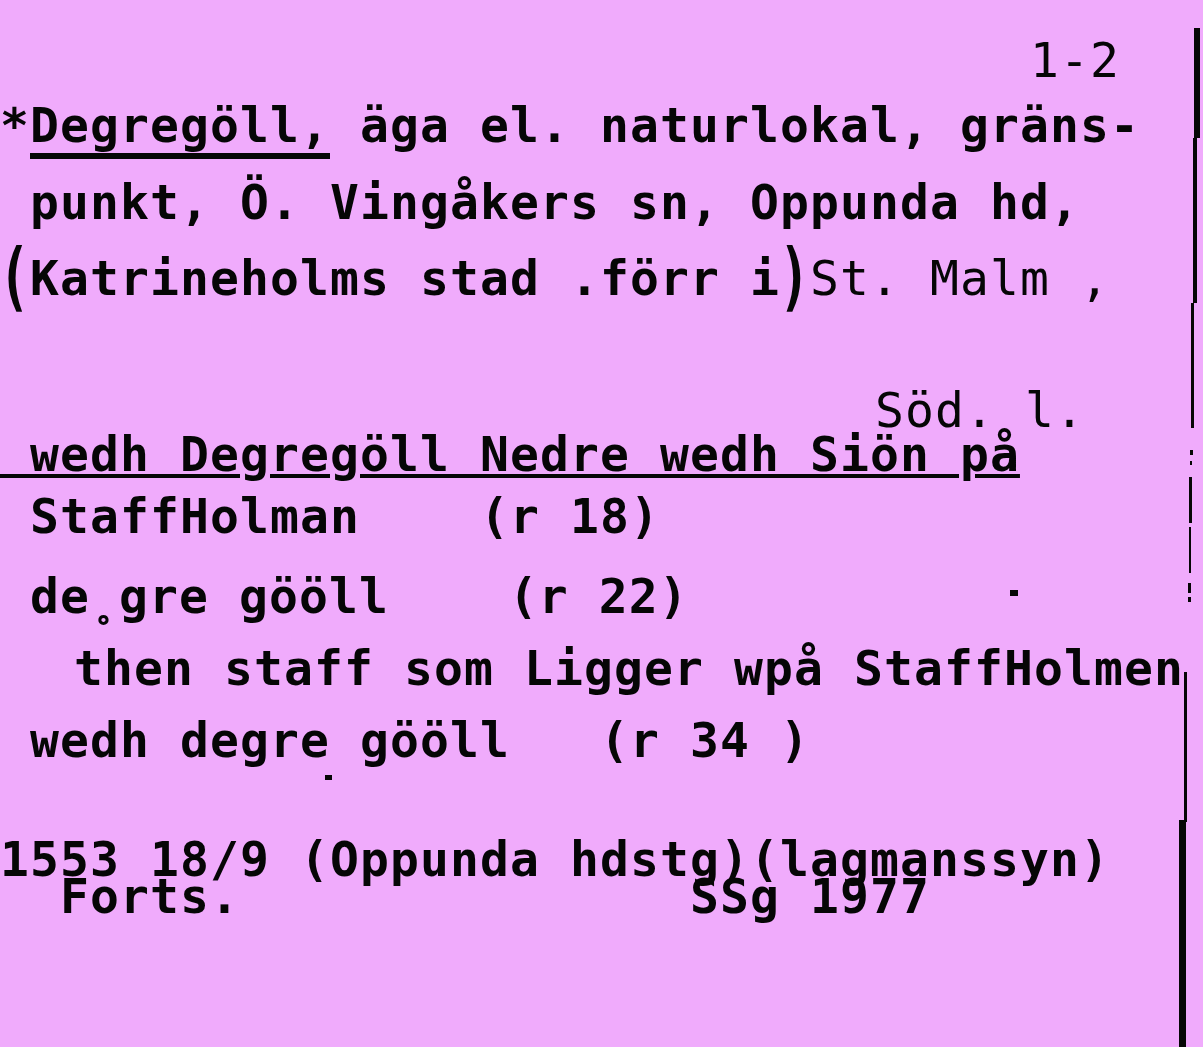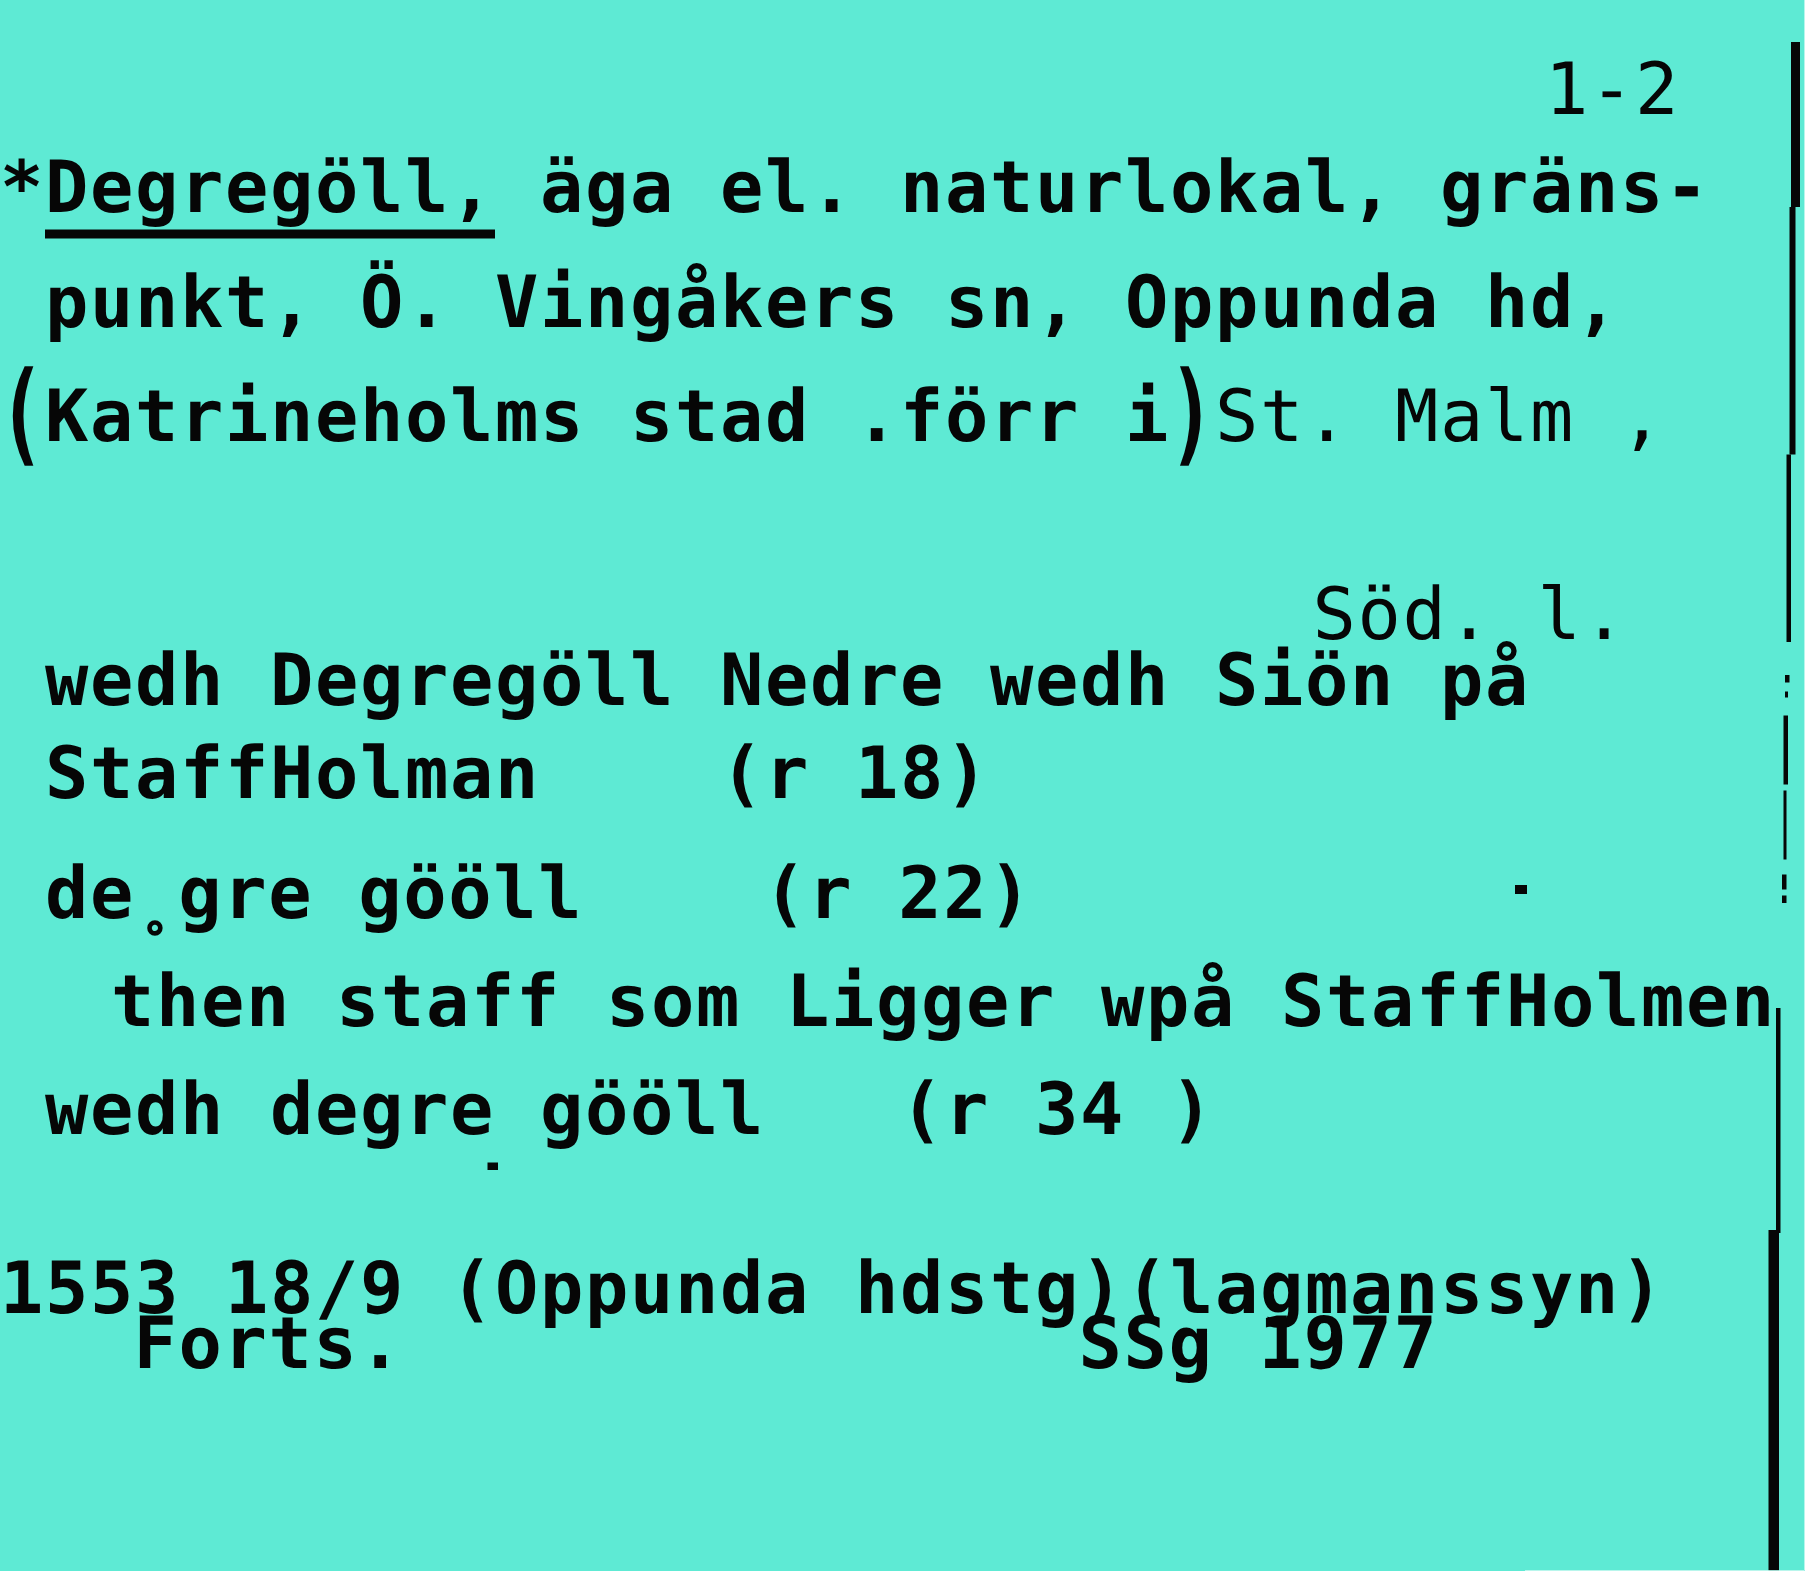--- a/index.html
+++ b/index.html
@@ -4,21 +4,21 @@
 <style>
   html, body {
     margin: 0;
     padding: 0;
     background: #ffffff;
   }
   #scan {
     position: relative;
     width: 1203px;
     height: 1047px;
-    background: #5eead4;
+    background: #f0abfc;
     overflow: hidden;
     font-family: "DejaVu Sans Mono", "Liberation Mono", monospace;
     font-weight: 700;
     font-size: 48px;
     line-height: 1;
     letter-spacing: 1.1px;
     color: #060606;
   }
   .text-line {
     position: absolute;
@@ -49,32 +49,31 @@
   .edge-c1 { left:1184px; top:672px; width:3px; height:150px;}
   .edge-c2 { left:1179px; top:820px; width:7px; height:227px;}
   .speck-1 { left:1010px; top:590px; width:8px; height:6px; }
   .speck-2 { left:325px;  top:775px; width:7px; height:5px; }
   
   .l-pagenum { top:36px;  left:1030px; }
   .l-head    { top:101px; }
   .l-parish  { top:178px; }
   .l-paren   { top:254px; }
   .l-county  { top:350px; left:875px;margin-top:36px; }
-  .l-rec0    { top:430px; }
+  .l-rec0    { top:430px;text-decoration:underline; }
   .l-rec1    { top:492px; }
   .l-rec2    { top:572px; }
   .l-rec3    { top:644px;padding-left:44px; }
   .l-rec4    { top:716px; }
   .l-rec5    { top:835px; }
   .l-footer  { top:872px; }
   .footer-left {
     display: inline-block;
     width: 690px;
     white-space: pre;
-    padding-left: 29px;
   }
 </style>
 </head>
 <body>
 
 <div id="scan">
 
   <div class="text-line l-pagenum light">1-2</div>
 
   <div class="text-line l-head"><span>*</span><span class="headword">Degregöll,</span><span> äga el. naturlokal, gräns-</span></div>

